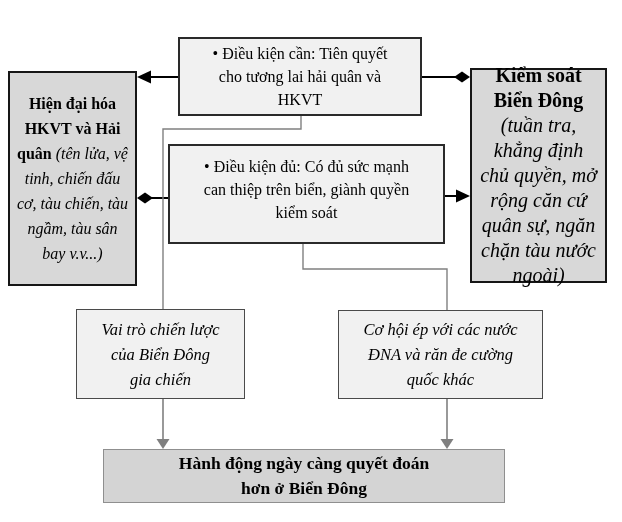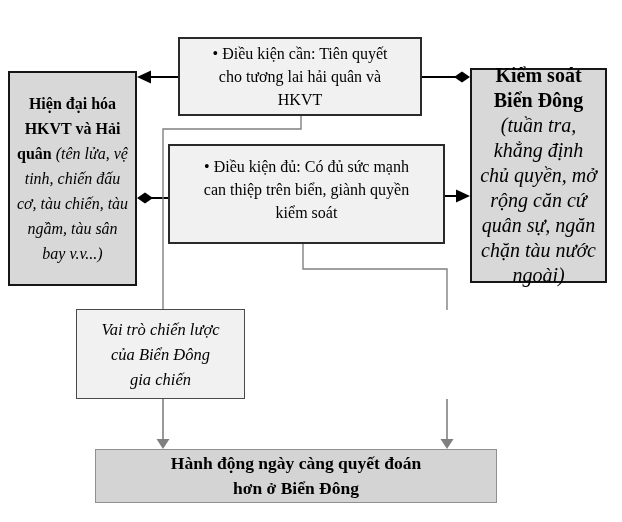--- a/index.html
+++ b/index.html
@@ -16,21 +16,21 @@
   .b{font-weight:bold;}
   .i{font-style:italic;}
   .ln{display:block;}
   #box-modernization{left:8px;top:30px;width:129px;height:215px;font-size:16px;line-height:25px;padding:2px 6px;}
   #box-necessary{left:178px;top:37px;width:244px;height:79px;font-size:16px;line-height:23px;padding:2px 0;}
   #box-control{left:470px;top:27px;width:137px;height:215px;font-size:20px;line-height:25px;padding:2px 5px;}
   #box-sufficient{left:168px;top:144px;width:277px;height:100px;font-size:16px;line-height:23px;
                   justify-content:flex-start;padding:9px 8px 2px 8px;text-align:right;}
   #box-strategic{left:76px;top:309px;width:169px;height:90px;font-size:16.5px;line-height:25px;}
   #box-opportunity{left:338px;top:310px;width:205px;height:89px;font-size:16.5px;line-height:25px;}
-  #box-action{left:95px;top:449px;width:402px;height:54px;font-size:17.5px;line-height:25px;font-weight:bold;font-family:Liberation Serif, serif;}
+  #box-action{left:103px;top:449px;width:402px;height:54px;font-size:17.5px;line-height:25px;font-weight:bold;font-family:Liberation Serif, serif;}
   svg.connectors{position:absolute;left:0;top:0;width:622px;height:522px;pointer-events:none;}
 </style>
 </head>
 <body>
 
 <div class="canvas">
 
   <svg class="connectors" viewBox="0 0 622 522" xmlns="http://www.w3.org/2000/svg">
 
     <line x1="140" y1="77" x2="178" y2="77" stroke="#000000" stroke-width="2"></line>
@@ -81,19 +81,24 @@
     <span class="ln">can thiệp trên biển, giành quyền</span>
     <span class="ln">kiểm soát</span>
   </div>
 
   <div class="box light-thin i" id="box-strategic">
     <span class="ln">Vai trò chiến lược</span>
     <span class="ln">của Biển Đông</span>
     <span class="ln">gia chiến</span>
   </div>
 
+  <div class="box light-thin i" id="box-opportunity">
+    <span class="ln">Cơ hội ép với các nước</span>
+    <span class="ln">ĐNA và răn đe cường</span>
+    <span class="ln">quốc khác</span>
+  </div>
 
   <div class="box bottom-style" id="box-action">
     <span class="ln">Hành động ngày càng quyết đoán</span>
     <span class="ln">hơn ở Biển Đông</span>
   </div>
 
 </div>
 
 </body></html>

